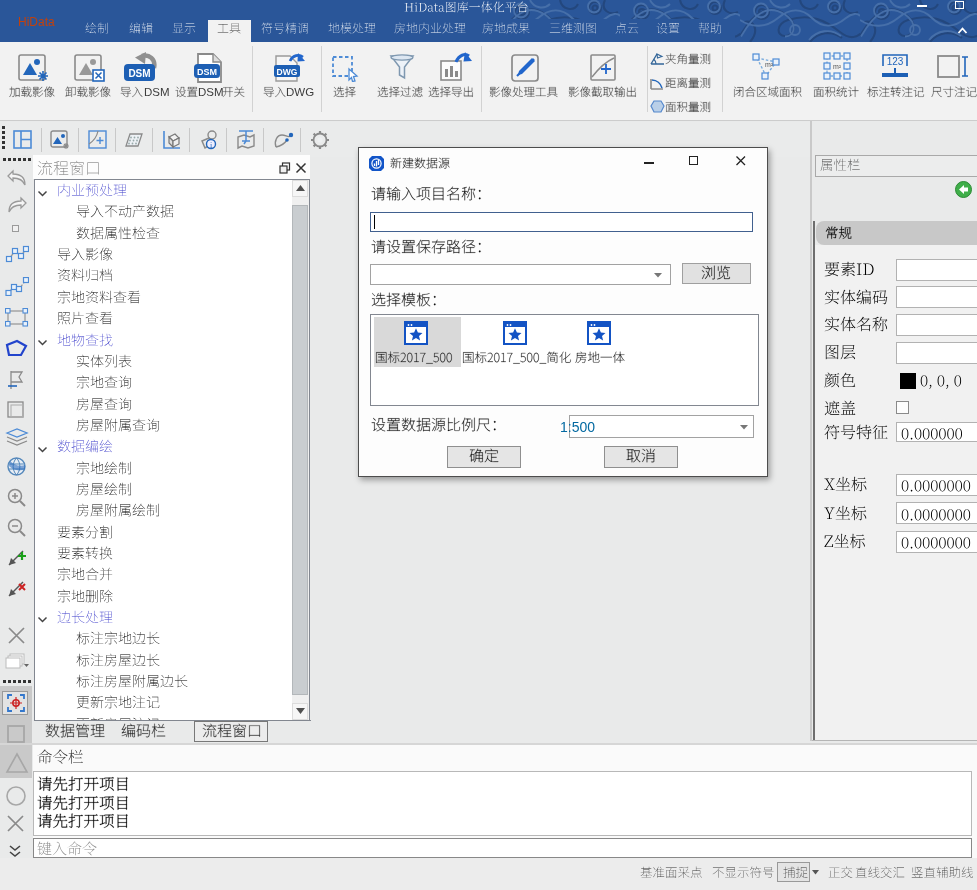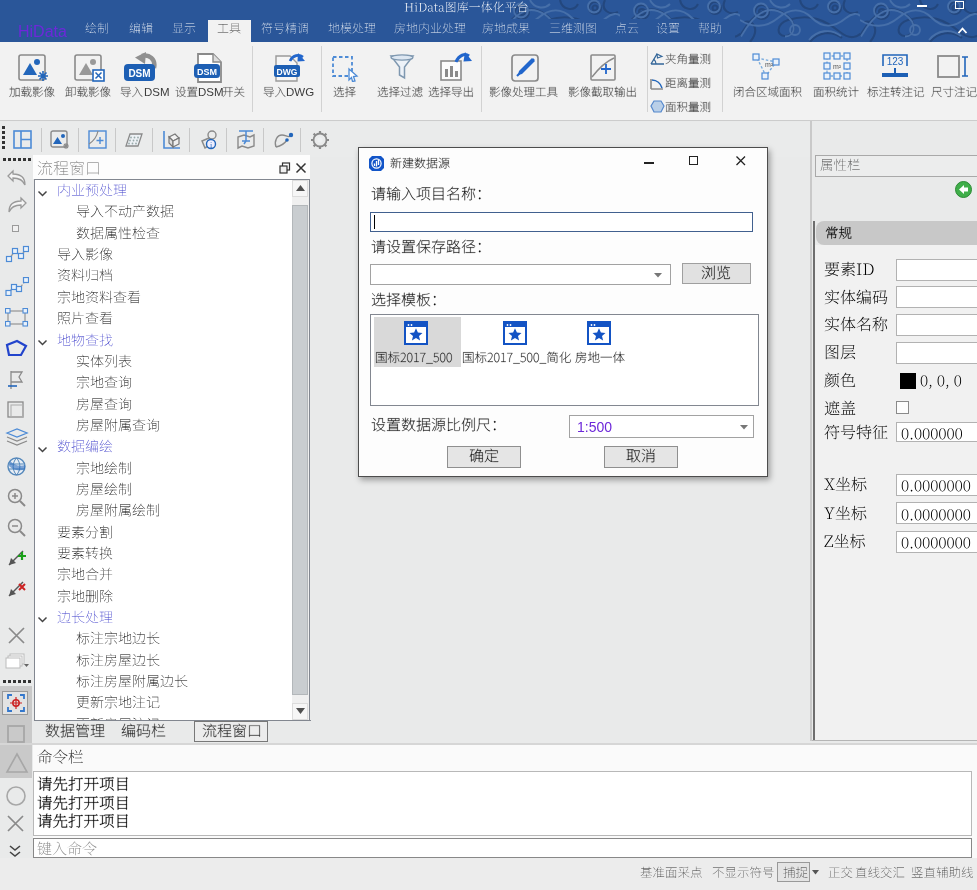--- a/index.html
+++ b/index.html
@@ -264,21 +264,21 @@
         <use href="#g11" x="9385"></use>
       </g>
     </svg>
 <div class="ab" style="left:917px;top:5px;width:10px;height:2px;background:#fff"></div>
 <div class="ab" style="left:955px;top:1px;width:9px;height:8px;border:1.4px solid #fff"></div>
 <svg class="ab" style="left:957px;top:27px" width="11" height="7">
       <path d="M1.5 6 L5.5 1.5 L9.5 6" fill="none" stroke="#fff" stroke-width="1.8"></path>
     </svg>
 
 <div class="ab" style="left:208px;top:20px;width:43px;height:22px;background:#f2f2f2"></div>
-<div class="ab" style="left:18px;top:23px;color:#6d28d9;font-size:16px">HiData</div>
+<div class="ab" style="left:18px;top:15px;color:#c2410c;font-size:12px">HiData</div>
 <svg class="zt" width="24" height="12" style="display:inline-block;vertical-align:top;overflow:visible;position:absolute;left:84.5px;top:22px">
       <g transform="translate(0,10.56) scale(0.01200,-0.01200)" fill="#ffffff">
         <use href="#g12" x="0"></use>
         <use href="#g13" x="1000"></use>
       </g>
     </svg>
 <svg class="zt" width="24" height="12" style="display:inline-block;vertical-align:top;overflow:visible;position:absolute;left:128.5px;top:22px">
       <g transform="translate(0,10.56) scale(0.01200,-0.01200)" fill="#ffffff">
         <use href="#g14" x="0"></use>
         <use href="#g15" x="1000"></use>
@@ -1551,21 +1551,21 @@
           <use href="#g87" x="2000"></use>
           <use href="#g88" x="3000"></use>
           <use href="#g177" x="4000"></use>
           <use href="#g201" x="5000"></use>
           <use href="#g202" x="6000"></use>
           <use href="#g77" x="7000"></use>
           <use href="#g183" x="8000"></use>
         </g>
       </svg>
 <div class="ab" style="left:210px;top:267px;width:185px;height:23px;background:#fff;border:1px solid #a2a2a2"></div>
-<div class="ab" style="left:218px;top:271px;font-size:14px;color:#6d28d9">1:500</div>
+<div class="ab" style="left:201px;top:271px;font-size:14px;color:#0369a1">1:500</div>
 <svg class="ab" style="left:381px;top:277px" width="9" height="5">
         <path d="M0 0 L8 0 L4 4.5 Z" fill="#777"></path>
       </svg>
 <div class="ab" style="left:88px;top:298px;width:74px;height:22px;background:#e5e5e5;border:1px solid #8f8f8f"></div>
 <svg class="zt" width="30" height="15" style="display:inline-block;vertical-align:top;overflow:visible;position:absolute;left:110px;top:300px">
         <g transform="translate(0,13.20) scale(0.01500,-0.01500)" fill="#111111" stroke="#111111" stroke-width="14">
           <use href="#g203" x="0"></use>
           <use href="#g204" x="1000"></use>
         </g>
       </svg>

